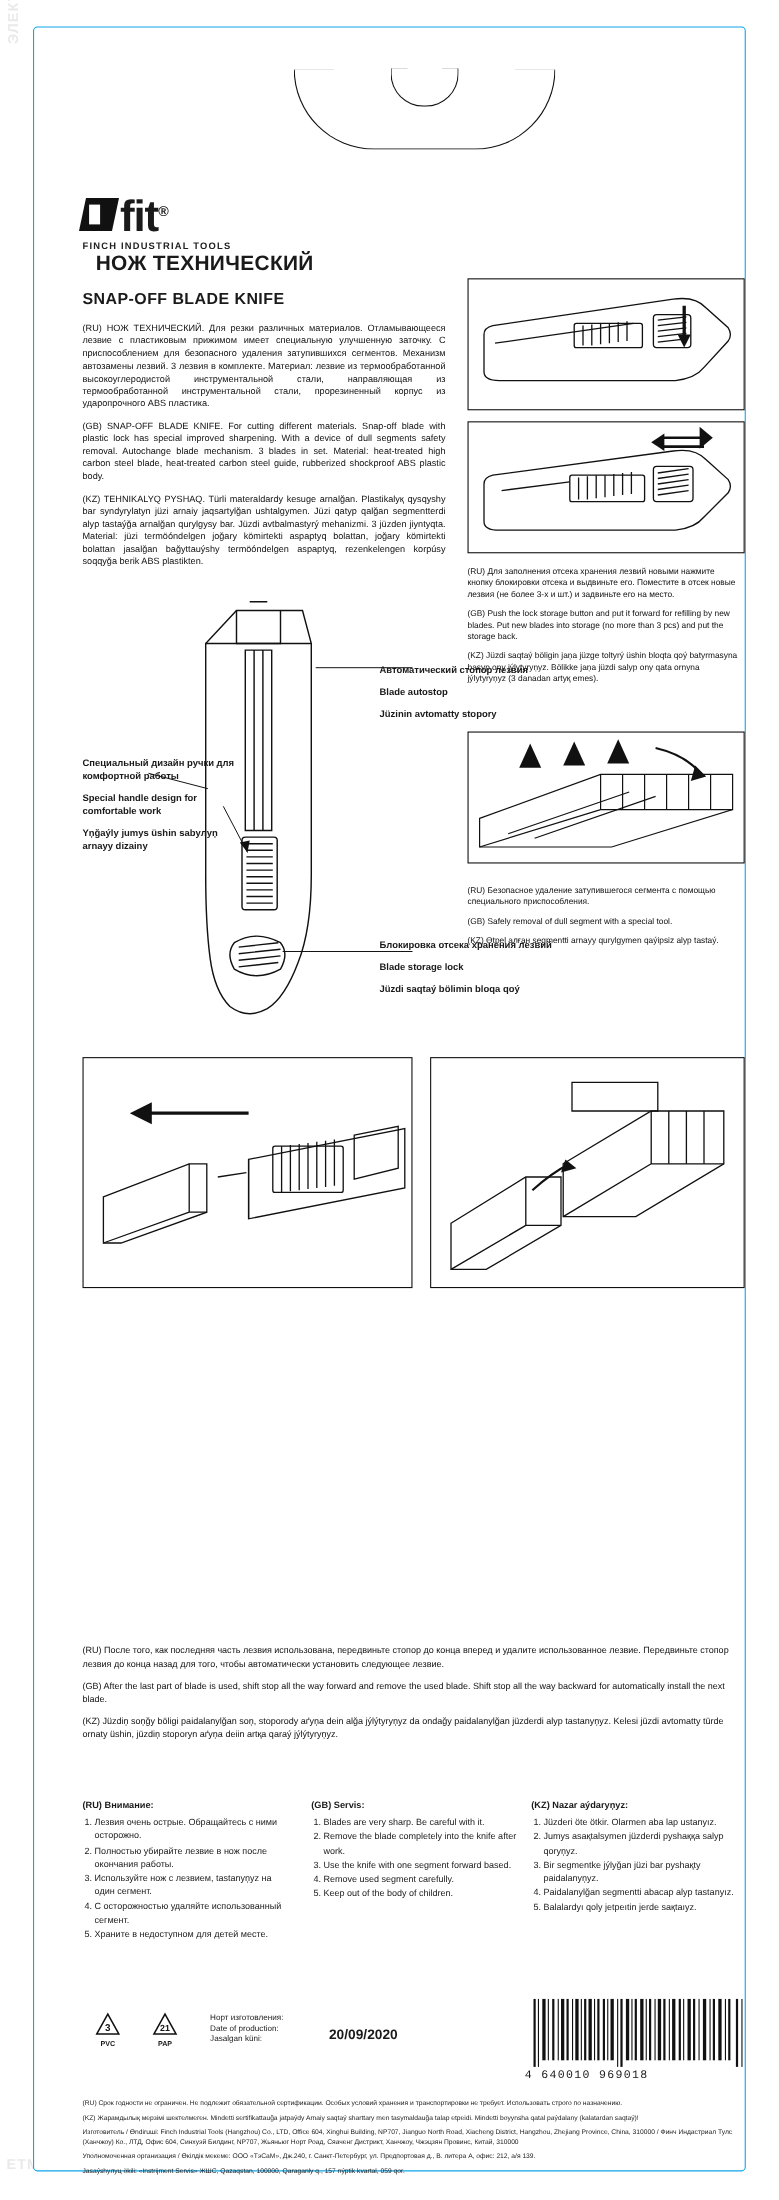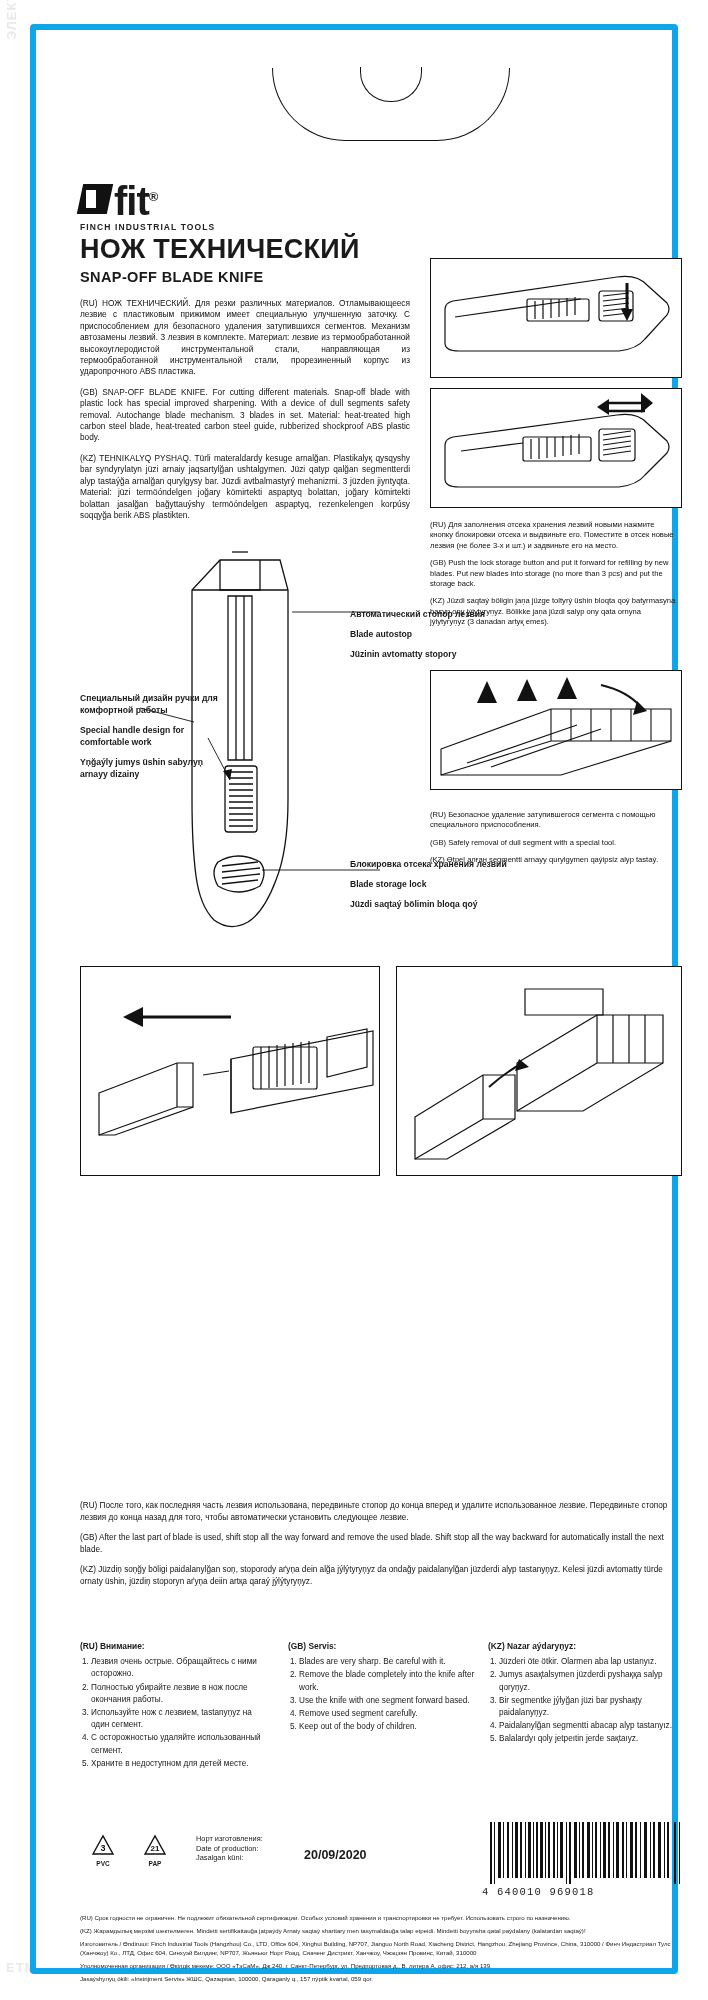--- a/index.html
+++ b/index.html
@@ -1,36 +1,36 @@
 <!DOCTYPE html>
 <html><head>
 <meta charset="utf-8">
 <style>
   html,body{margin:0;padding:0;background:#ffffff;}
   body{width:708px;height:2000px;font-family:"Liberation Sans",sans-serif;color:#1a1a1a;position:relative;overflow:hidden;}
   .page{position:absolute;left:0;top:0;width:708px;height:2000px;background:#ffffff;}
-  .card{position:absolute;left:30px;top:24px;width:648px;height:1950px;border:6px solid #0ea5e9;border-radius:4px;background:#fff;box-sizing:border-box;}
+  .card{position:absolute;left:30px;top:24px;width:648px;height:1950px;border:1px solid #0ea5e9;border-radius:4px;background:#fff;box-sizing:border-box;}
   
   .hang{position:absolute;left:236px;top:38px;width:236px;height:72px;}
   .hang .slot{position:absolute;left:0;top:0;width:236px;height:72px;border:1.5px solid #111;border-radius:0 0 118px 118px;border-top:none;background:#fff;}
   .hang .notch{position:absolute;left:88px;top:-1px;width:60px;height:34px;border:1.5px solid #111;border-top:none;border-radius:0 0 30px 30px;background:#fff;}
 
   
   .logo{position:absolute;left:44px;top:150px;width:240px;}
   .logo-row{display:flex;align-items:center;}
   .logo-mark{width:30px;height:30px;background:#111;transform:skewX(-12deg);margin-right:4px;position:relative;}
   .logo-mark:after{content:"";position:absolute;left:6px;top:6px;width:10px;height:18px;background:#fff;transform:skewX(12deg);}
   .logo-text{font-size:40px;font-weight:bold;letter-spacing:-1px;line-height:34px;}
   .logo-reg{font-size:13px;vertical-align:super;font-weight:bold;}
   .logo-sub{font-size:8.5px;letter-spacing:1.1px;margin-top:4px;font-weight:bold;color:#222;}
   .sku{position:absolute;right:44px;top:146px;text-align:right;}
   .sku-num{font-size:36px;font-weight:bold;letter-spacing:1px;line-height:38px;}
   .sku-sub{font-size:12.5px;font-weight:bold;letter-spacing:1.6px;margin-top:6px;}
 
-  .title-ru{position:absolute;left:44px;top:204px;font-size:27px;font-weight:bold;letter-spacing:.3px;}
+  .title-ru{position:absolute;left:56px;top:204px;font-size:19px;font-weight:bold;letter-spacing:.3px;}
   .title-en{position:absolute;left:44px;top:239px;font-size:14.5px;font-weight:bold;letter-spacing:.4px;}
 
   
   .desc{position:absolute;left:44px;top:268px;width:330px;font-size:8.3px;line-height:11.4px;text-align:justify;color:#111;}
   .desc p{margin:0 0 9px 0;}
 
   
   .panel{position:absolute;border:1px solid #111;background:#fff;box-sizing:border-box;}
   .p1{left:394px;top:228px;width:252px;height:120px;}
   .p2{left:394px;top:358px;width:252px;height:120px;}

